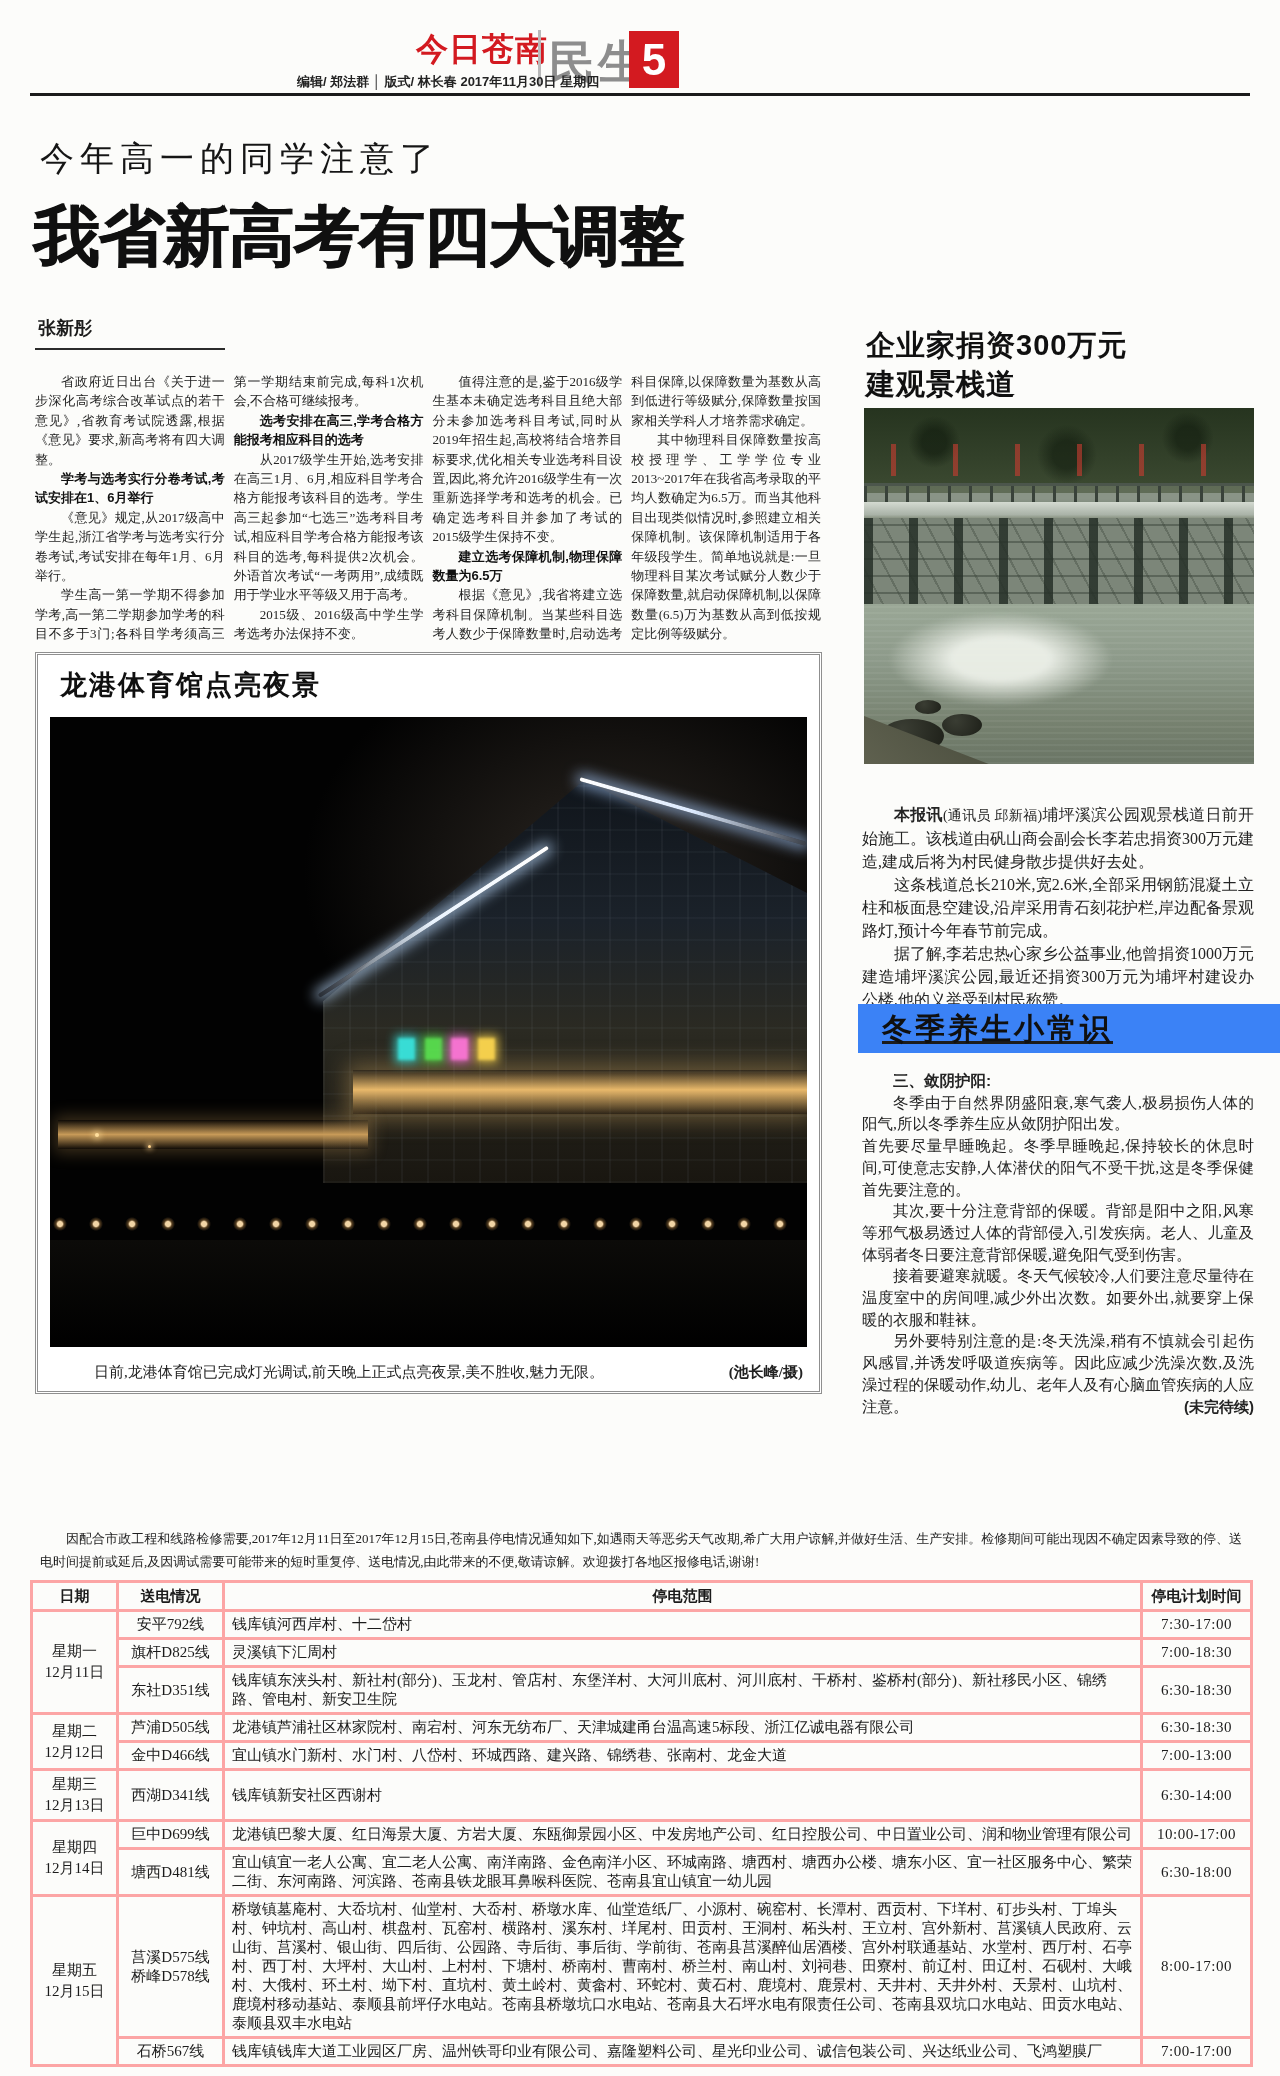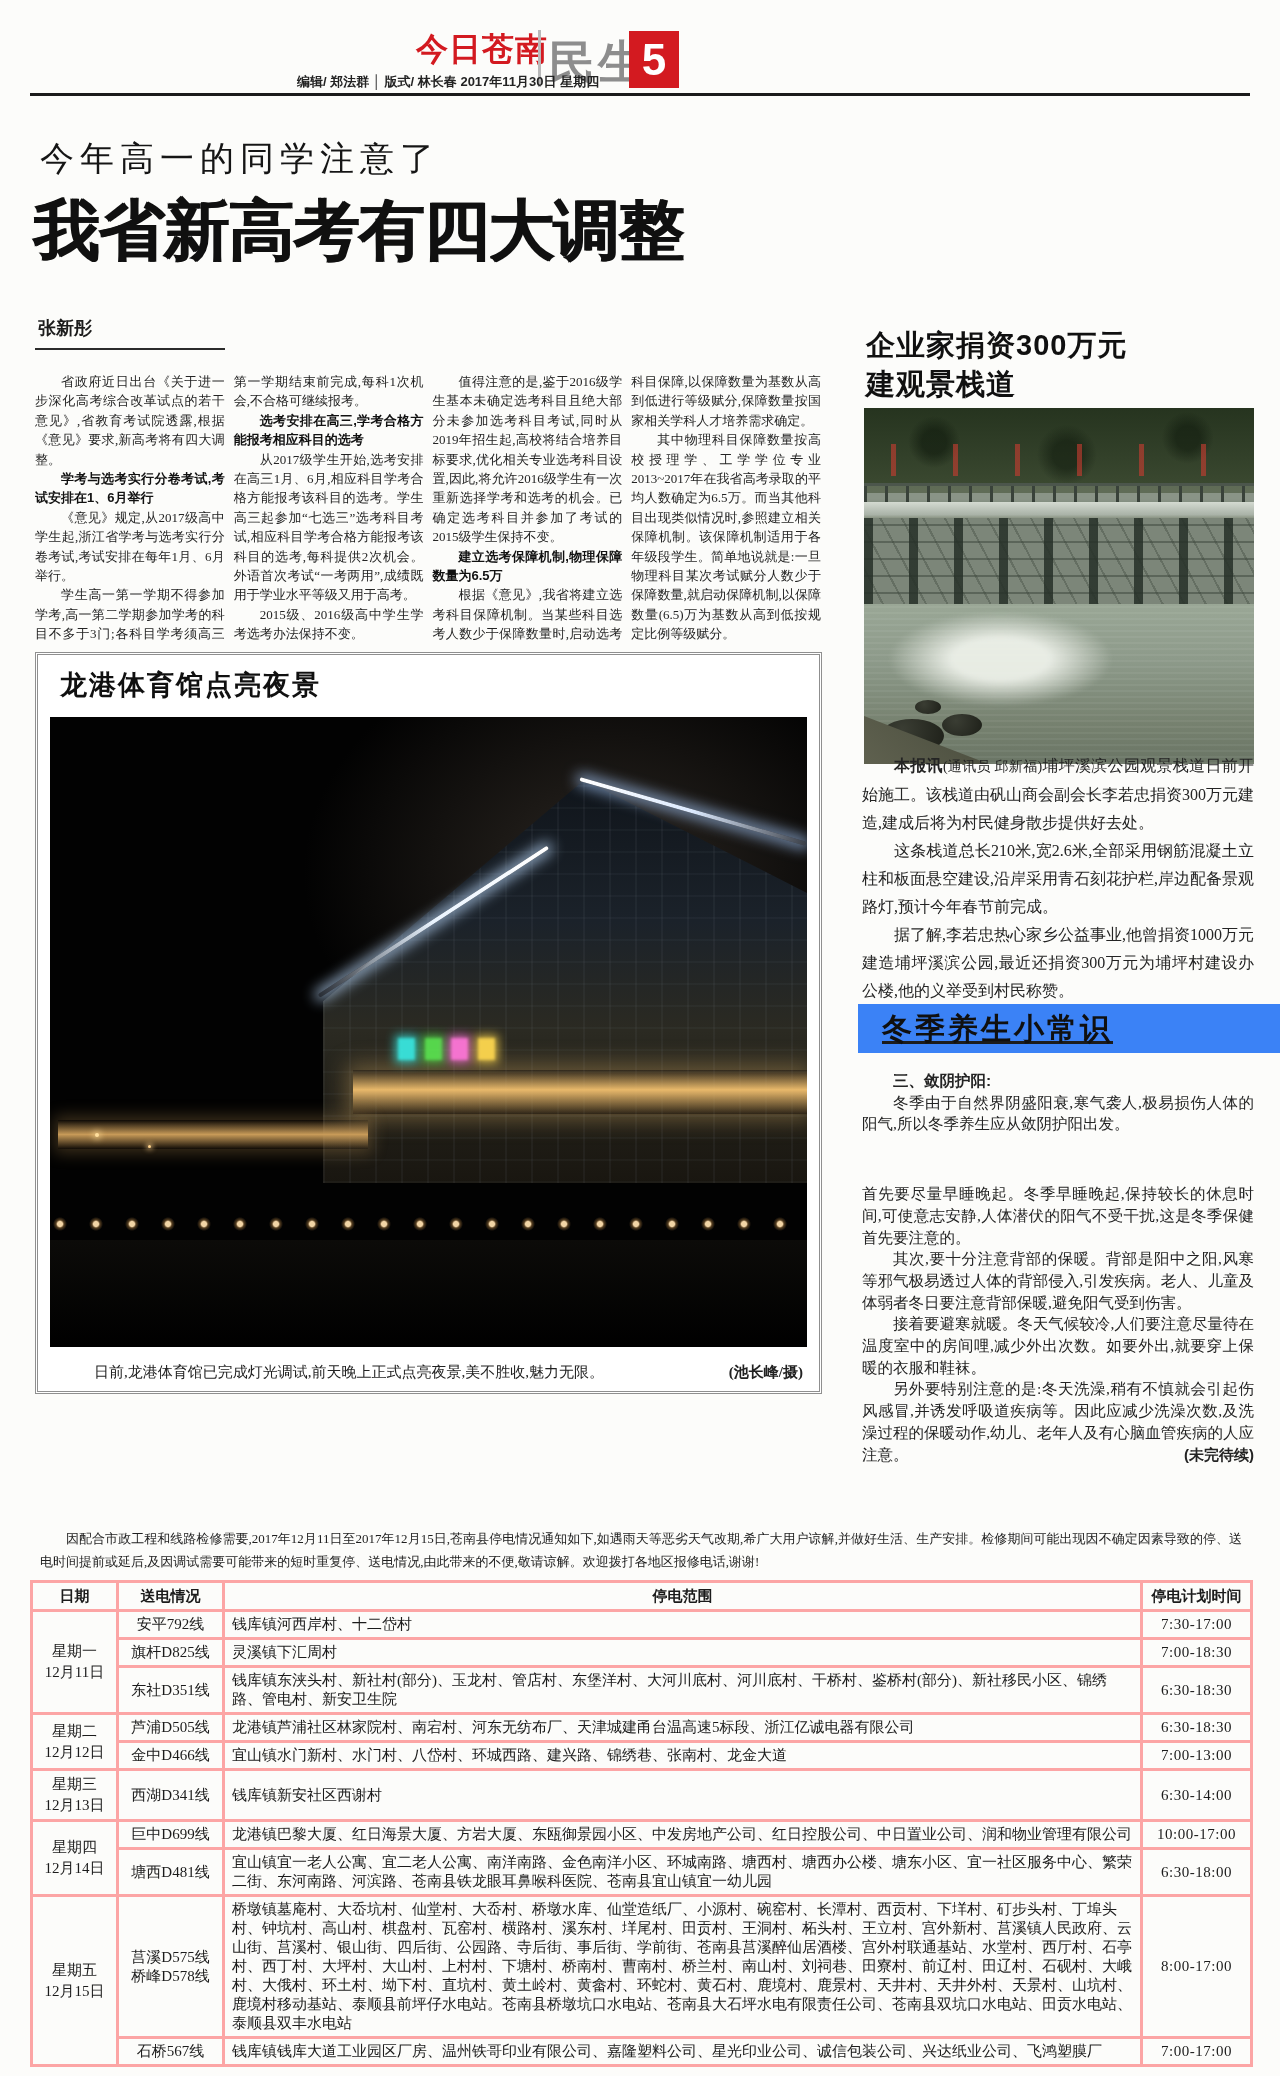--- a/index.html
+++ b/index.html
@@ -1,18 +1,18 @@
 <!DOCTYPE html>
 <html><head>
 <meta charset="utf-8">
 <style>
   html,body{margin:0;padding:0;background:#e8e8e6;}
   .page{position:relative;width:1280px;height:2076px;margin:0 auto;background:#fcfcfa;
         overflow:hidden;color:#1c1c1c;font-family:"Liberation Serif","DejaVu Serif",serif;}
-  .sans{font-family:"Liberation Sans","DejaVu Sans",sans-serif;}
+  .sans{font-family:"Liberation Sans","DejaVu Sans",sans-serif;margin-top:6px;}
 
   
   .mh-paper{position:absolute;left:416px;top:28px;font-family:"Liberation Sans","DejaVu Sans",sans-serif;
             font-weight:900;font-size:32px;letter-spacing:1px;color:#d31a20;}
   .mh-divider{position:absolute;left:538px;top:30px;width:3px;height:57px;background:#b9b9b9;}
   .mh-section{position:absolute;left:549px;top:32px;font-family:"Liberation Sans","DejaVu Sans",sans-serif;
               font-weight:900;font-size:46px;letter-spacing:3px;color:#8d8d8d;}
   .mh-pagebox{position:absolute;left:629px;top:31px;width:50px;height:57px;background:#d31a20;
               color:#fff;font-family:"Liberation Sans","DejaVu Sans",sans-serif;font-weight:900;
               font-size:44px;line-height:57px;text-align:center;}
@@ -79,21 +79,21 @@
           background:linear-gradient(180deg,#0c0b09,#000),
                      repeating-linear-gradient(90deg,transparent 0 42px,rgba(190,160,105,.07) 42px 46px);}
   .spark1{left:6%;top:66%;width:4px;height:4px;border-radius:50%;background:#ffdf9e;box-shadow:0 0 6px 2px rgba(255,220,150,.7);}
   .spark2{left:13%;top:68%;width:3px;height:3px;border-radius:50%;background:#ffd28a;box-shadow:0 0 5px 2px rgba(255,210,140,.6);}
 
   
   .don-title{position:absolute;left:866px;top:326px;width:390px;
              font-family:"Liberation Sans","DejaVu Sans",sans-serif;font-weight:900;
              font-size:29px;line-height:39px;letter-spacing:1px;color:#101010;}
   .don-photo{position:absolute;left:864px;top:408px;width:390px;height:356px;overflow:hidden;background:#7d877c;}
-  .don-body{position:absolute;left:862px;top:752px;width:392px;font-size:16px;line-height:28px;
+  .don-body{position:absolute;left:862px;top:803px;width:392px;font-size:16px;line-height:23px;
             text-align:justify;color:#242424;}
   .don-body p{margin:0;text-indent:2em;}
   .don-lede-label{font-weight:bold;font-family:"Liberation Sans","DejaVu Sans",sans-serif;}
   .don-lede-credit{font-size:14px;}
 
   
   .bp{position:absolute;}
   .trees{left:0;top:0;width:100%;height:24%;
          background:radial-gradient(circle at 18% 40%,rgba(12,22,10,.55) 0 12px,transparent 26px),
                     radial-gradient(circle at 52% 55%,rgba(12,22,10,.5) 0 14px,transparent 30px),
@@ -121,21 +121,21 @@
   .bank{left:0;bottom:0;width:32%;height:15%;
         background:linear-gradient(45deg,#5f614f,#484b3c);clip-path:polygon(0 10%,100% 100%,0 100%);}
 
   
   .well-banner{position:absolute;left:858px;top:1004px;width:480px;height:49px;background:#3b82f6;text-decoration:underline;}
   .well-title{padding-left:24px;font-family:"Liberation Sans","DejaVu Sans",sans-serif;font-weight:900;
               font-size:30px;line-height:49px;letter-spacing:3px;color:#101010;}
   .well-body{position:absolute;left:862px;top:1070px;width:392px;font-size:15.5px;line-height:21.7px;
              text-align:justify;color:#242424;}
   .well-p{margin:0;text-indent:2em;}
-  .well-p.noindent{text-indent:0;margin-top:48px;}
+  .well-p.noindent{text-indent:0;}
   .well-sub{font-weight:bold;font-family:"Liberation Sans","DejaVu Sans",sans-serif;}
   .well-credit{text-align:right;font-weight:bold;margin-top:-21.7px;
                font-family:"Liberation Sans","DejaVu Sans",sans-serif;font-size:15px;}
 
   
   .out-banner{position:absolute;left:33px;top:1455px;width:1215px;height:61px;background:#cfe9f7;}
   .out-title{text-align:center;font-family:"Liberation Sans","DejaVu Sans",sans-serif;font-weight:900;
              font-size:36px;line-height:61px;letter-spacing:12px;color:#101010;}
   .out-intro{position:absolute;left:40px;top:1527px;width:1202px;font-size:13px;line-height:23px;
              text-align:justify;text-indent:2em;color:#1e1e1e;}

